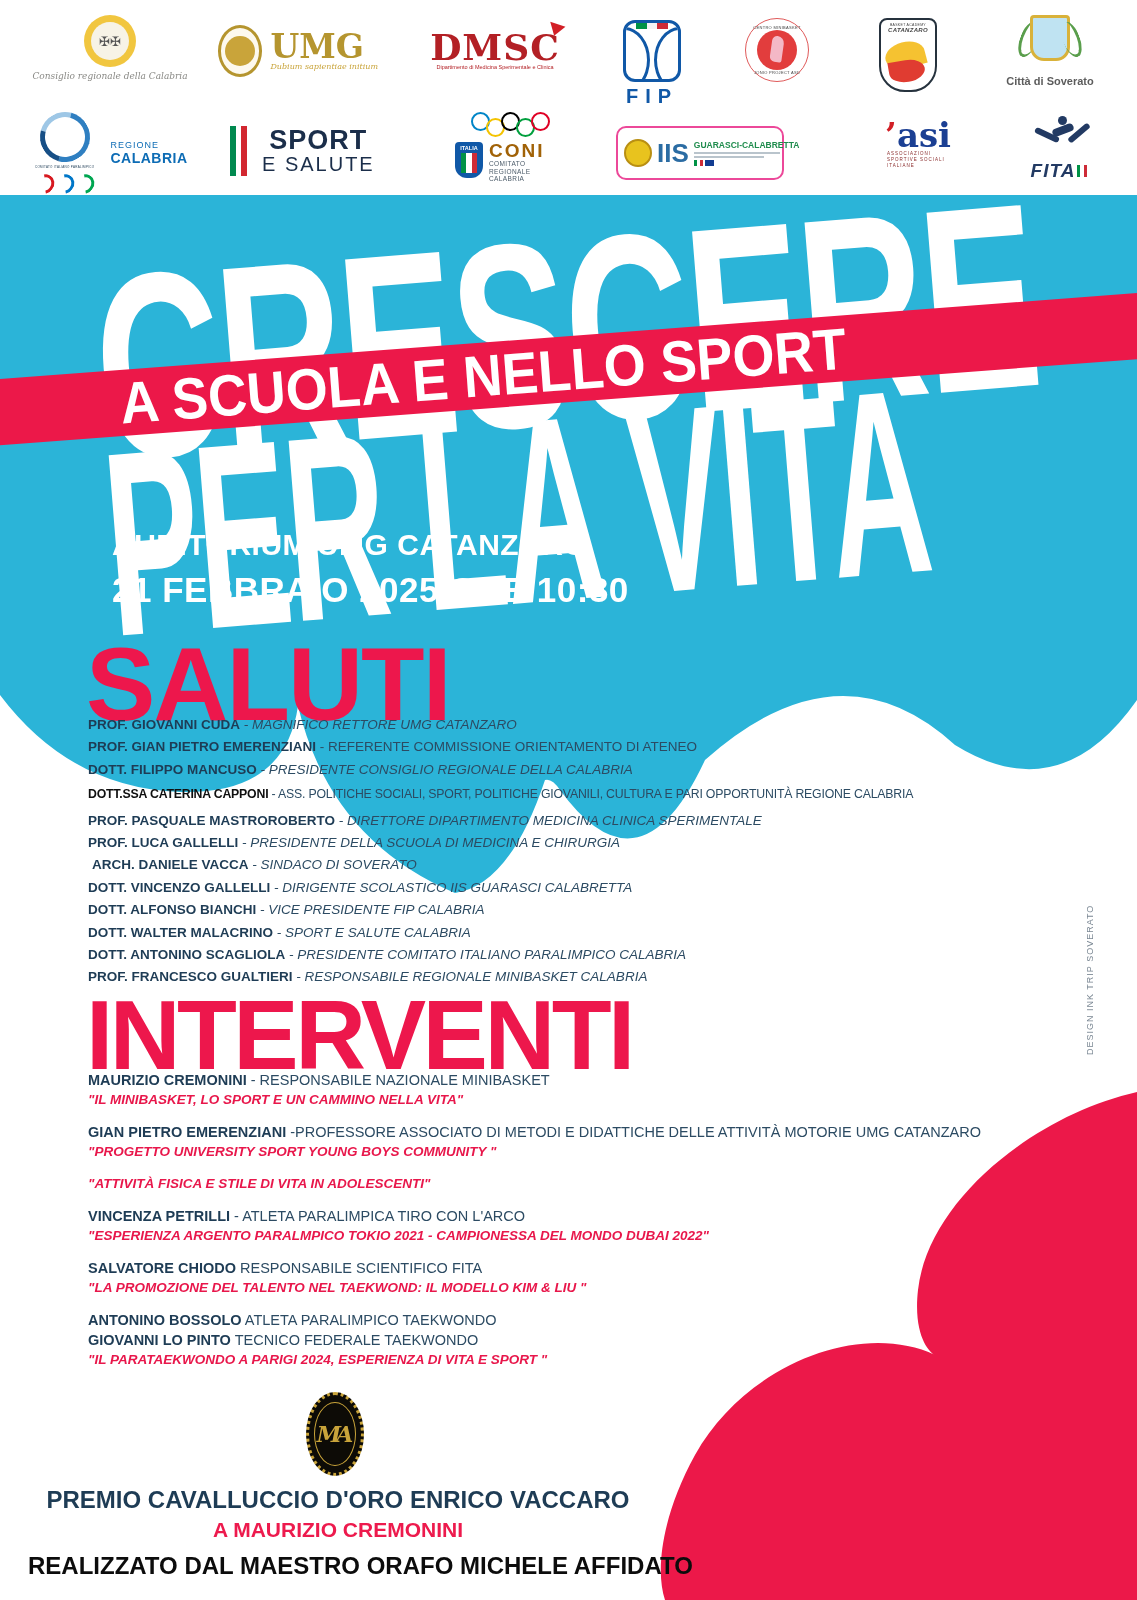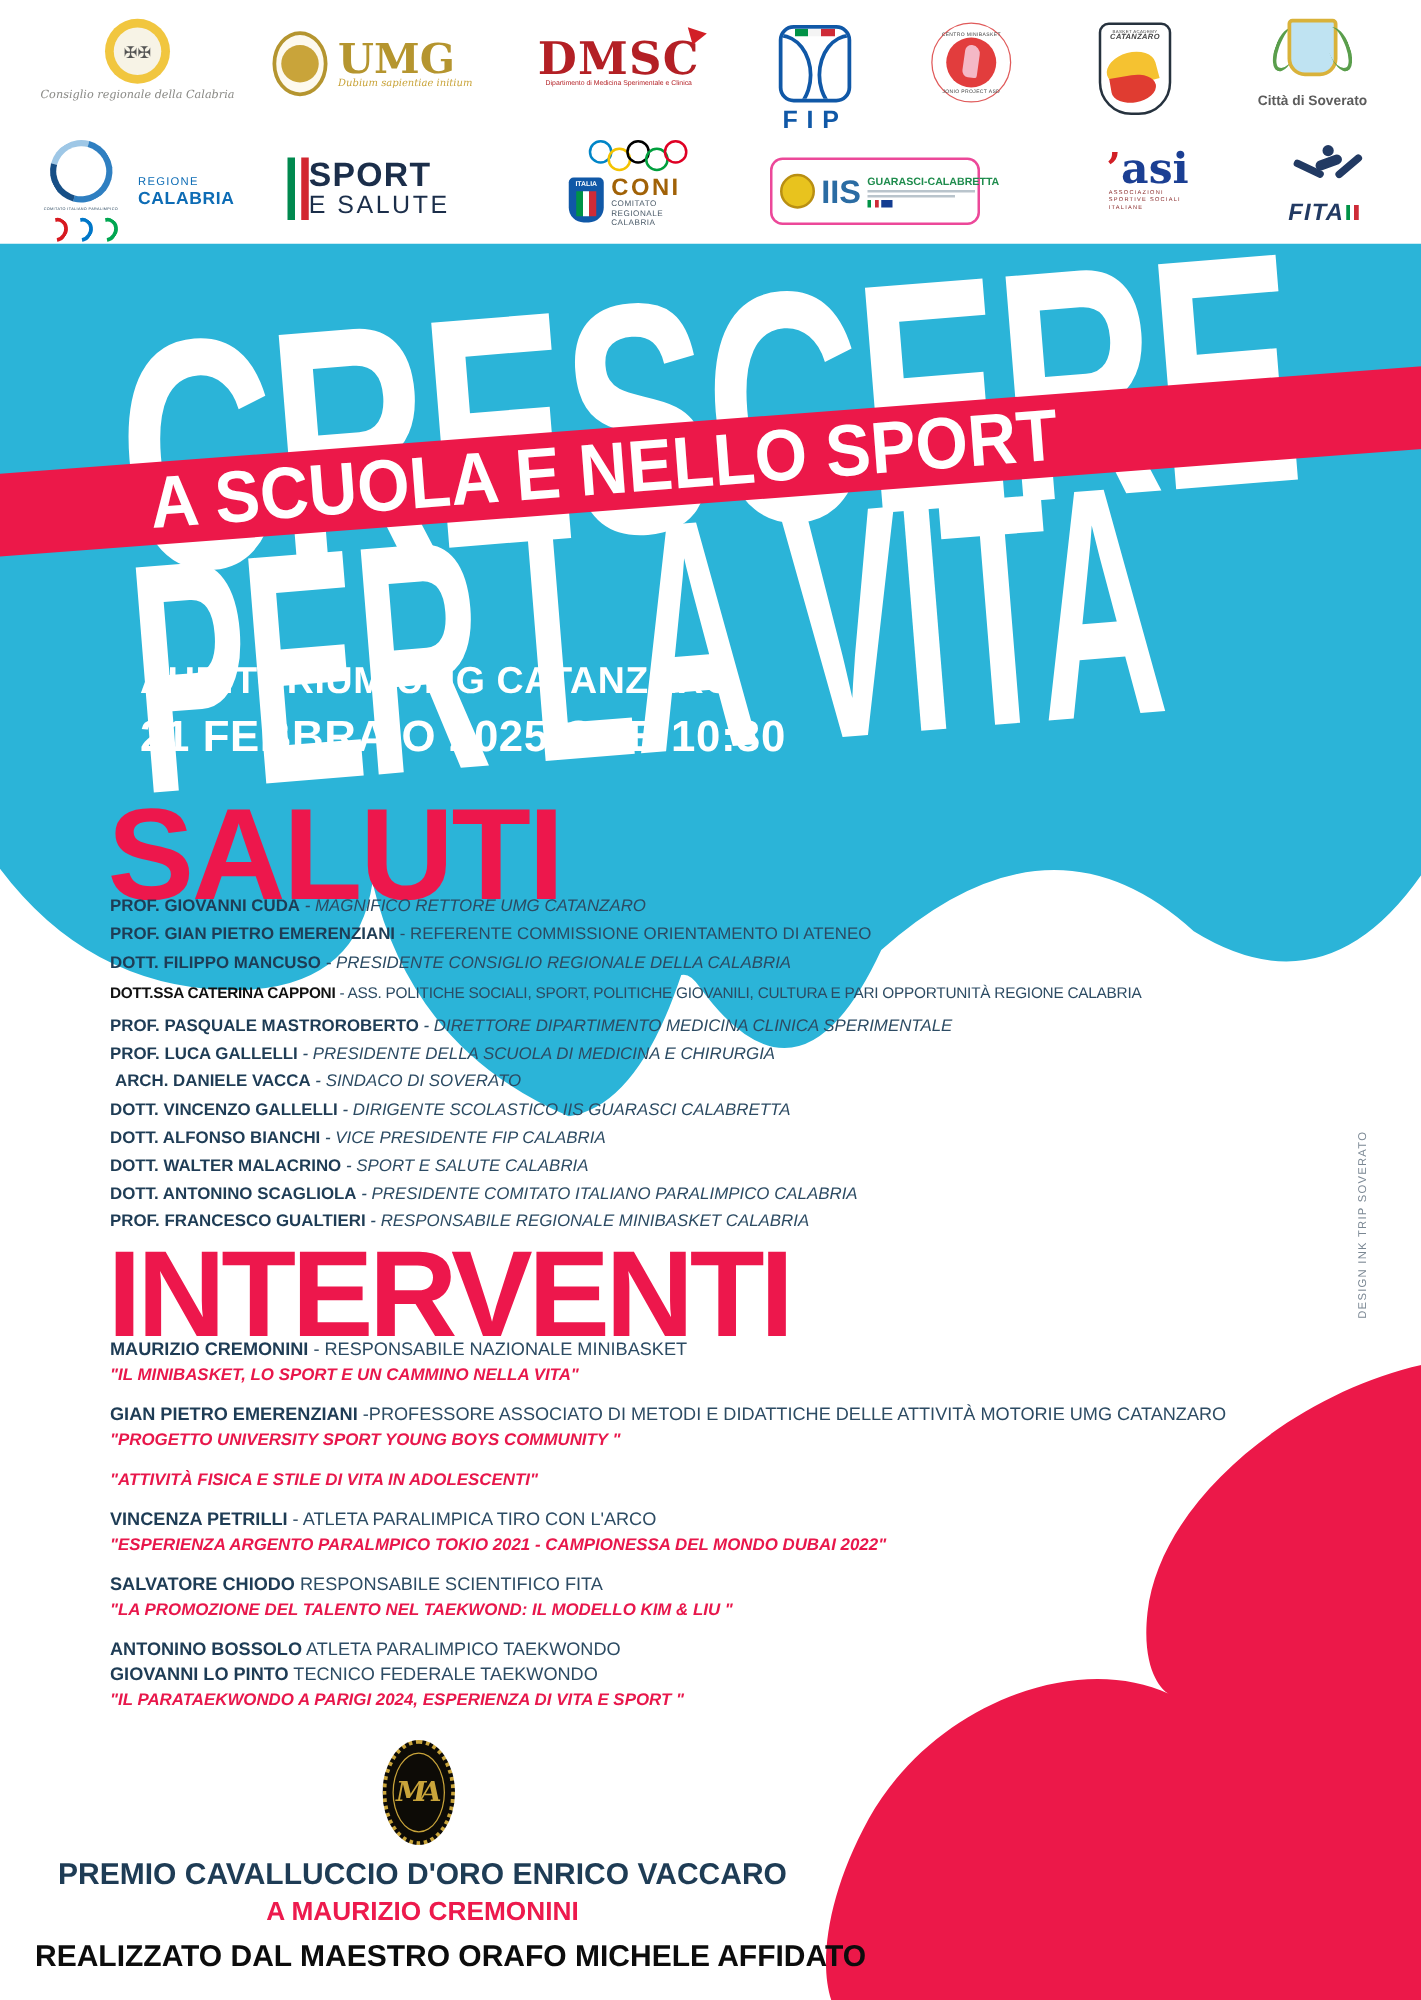--- a/index.html
+++ b/index.html
@@ -187,21 +187,21 @@
         <div class="agito" style="border-color:#00a651;"></div>
       </div>
     </div>
     <div class="cip-div"></div>
     <div style="display:flex;flex-direction:column;">
       <span class="cip-r1">REGIONE</span>
       <span class="cip-r2">CALABRIA</span>
     </div>
   </div>
 
-  <div class="logo" style="left:230px;top:126px;width:150px;flex-direction:row;align-items:center;gap:0;">
+  <div class="logo" style="left:230px;top:126px;width:150px;flex-direction:row;align-items:center;gap:15px;text-align:center;">
     <div style="display:flex;gap:5px;">
       <div class="ss-bar" style="background:#00894f;"></div>
       <div class="ss-bar" style="background:#d22730;"></div>
     </div>
     <div style="display:flex;flex-direction:column;">
       <span class="ss-t1">SPORT</span>
       <span class="ss-t2">E SALUTE</span>
     </div>
   </div>
 

